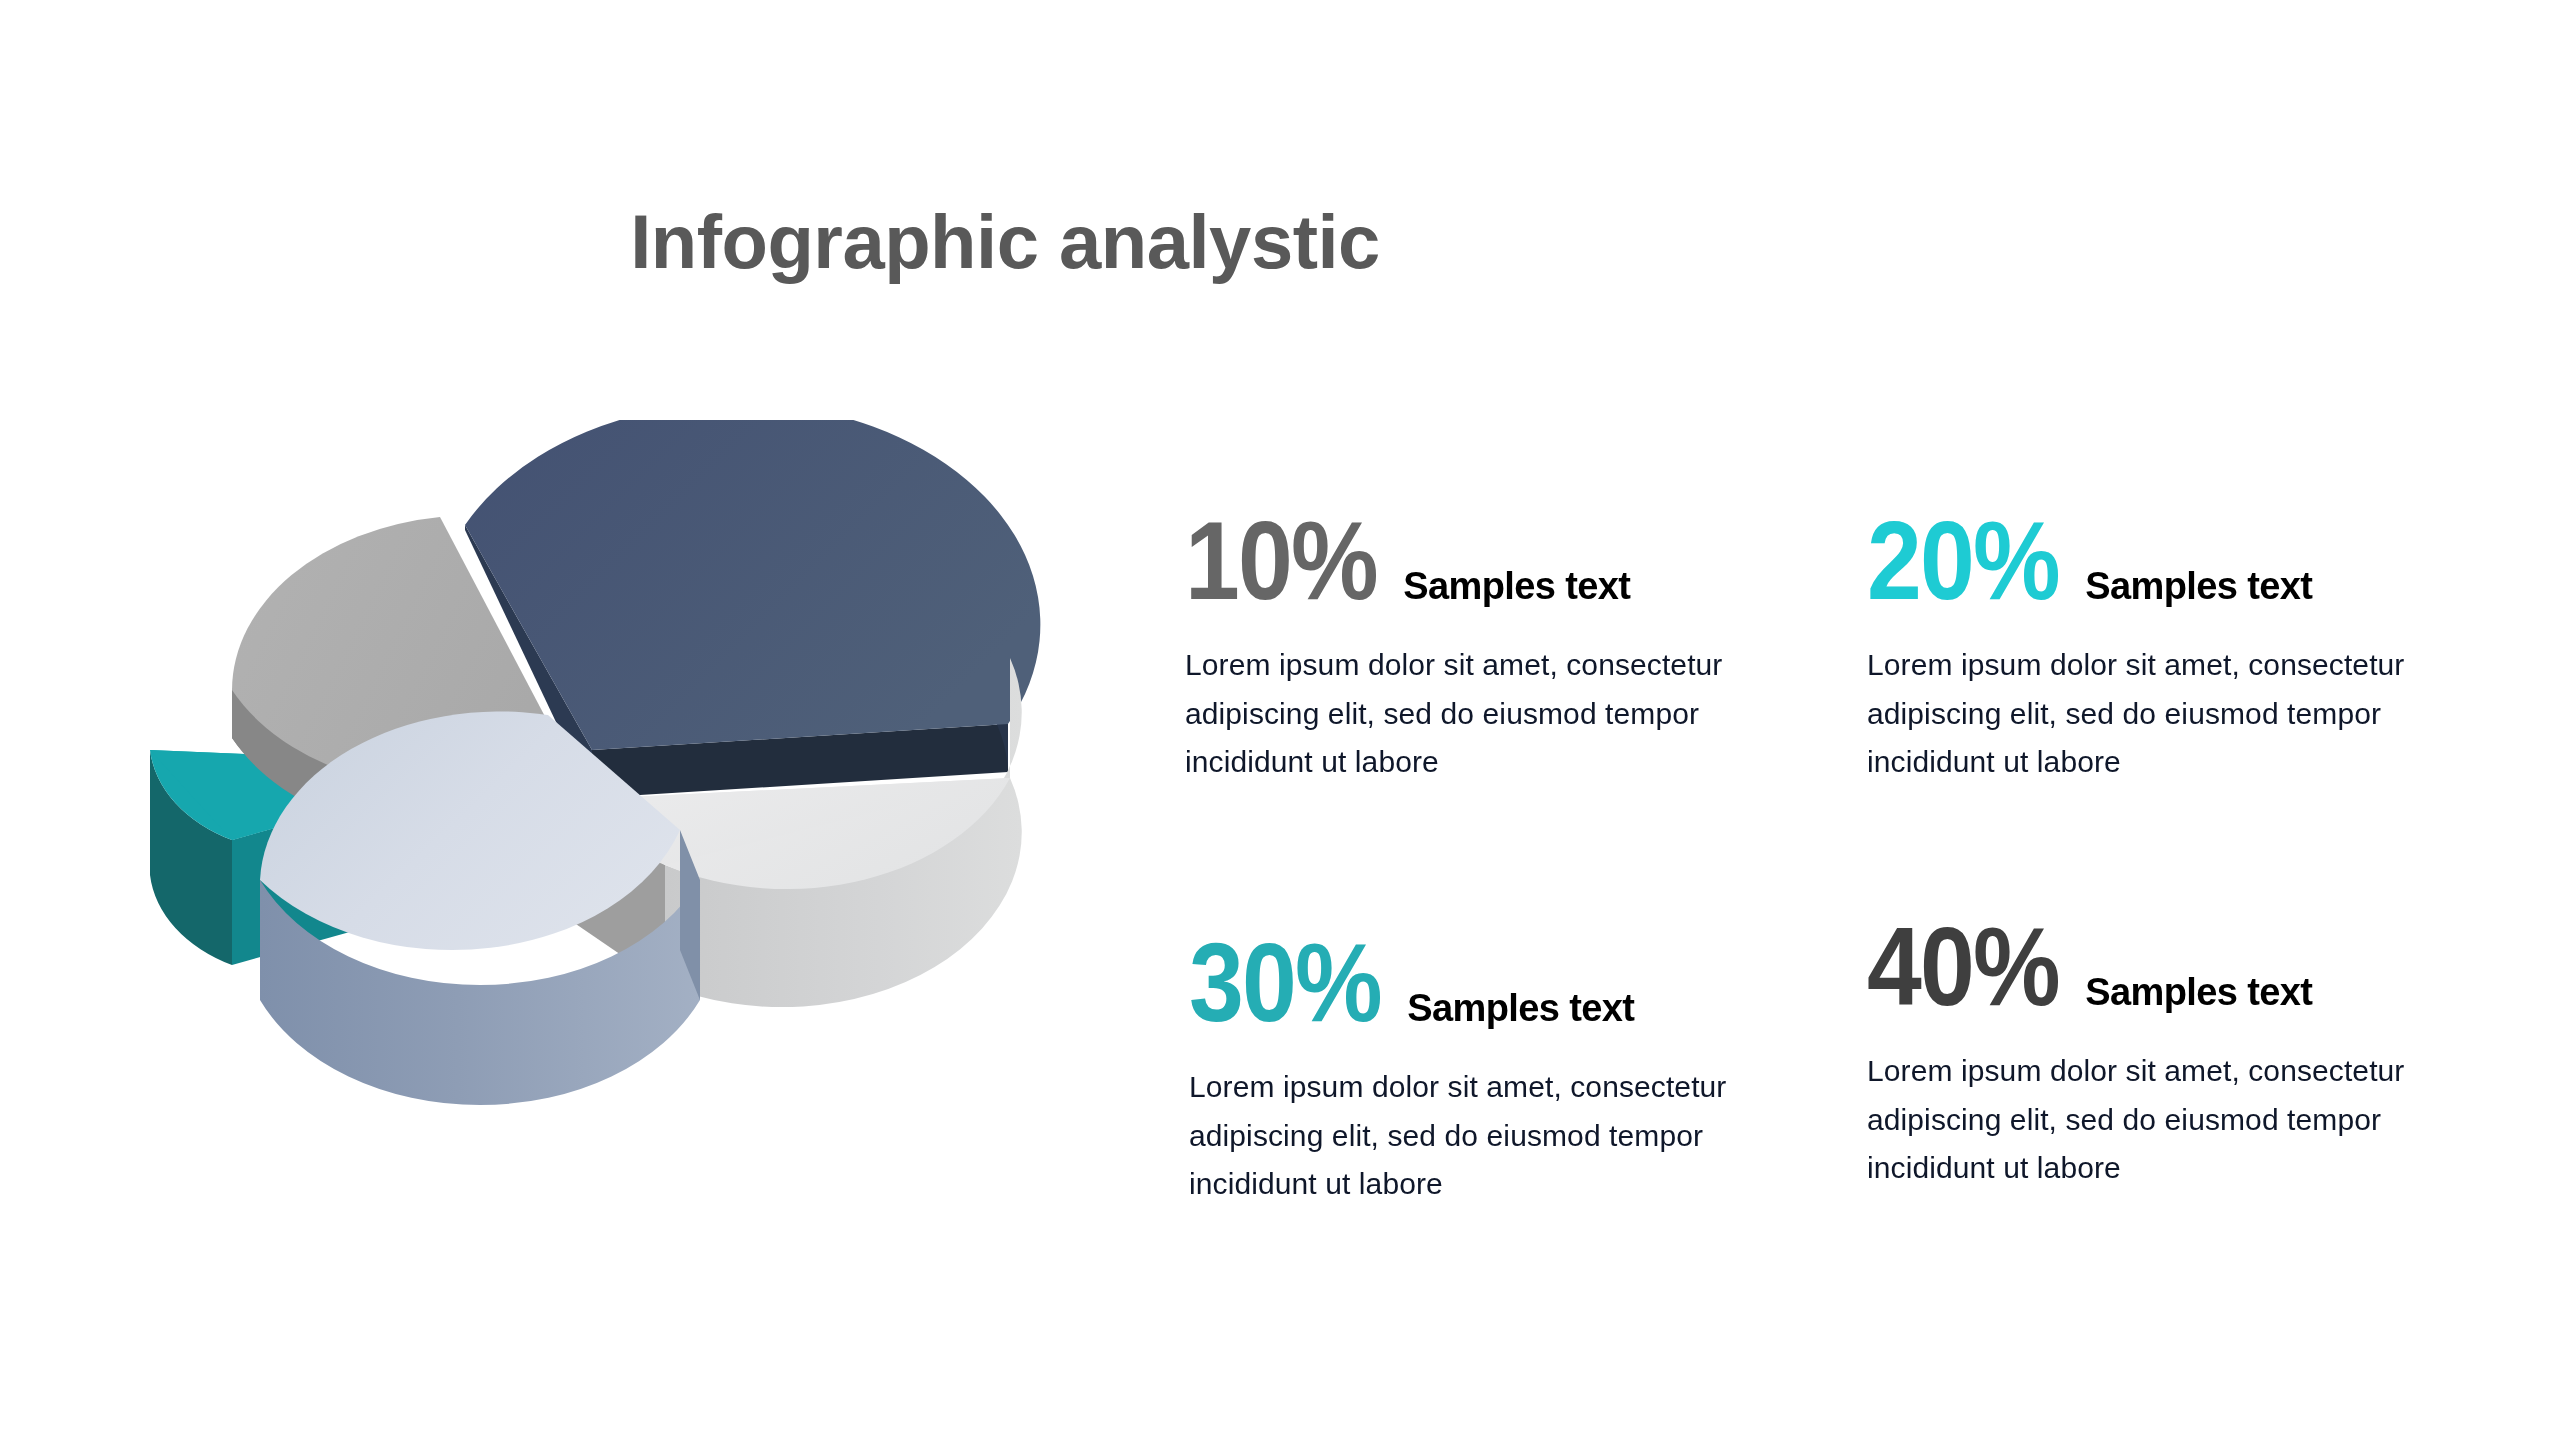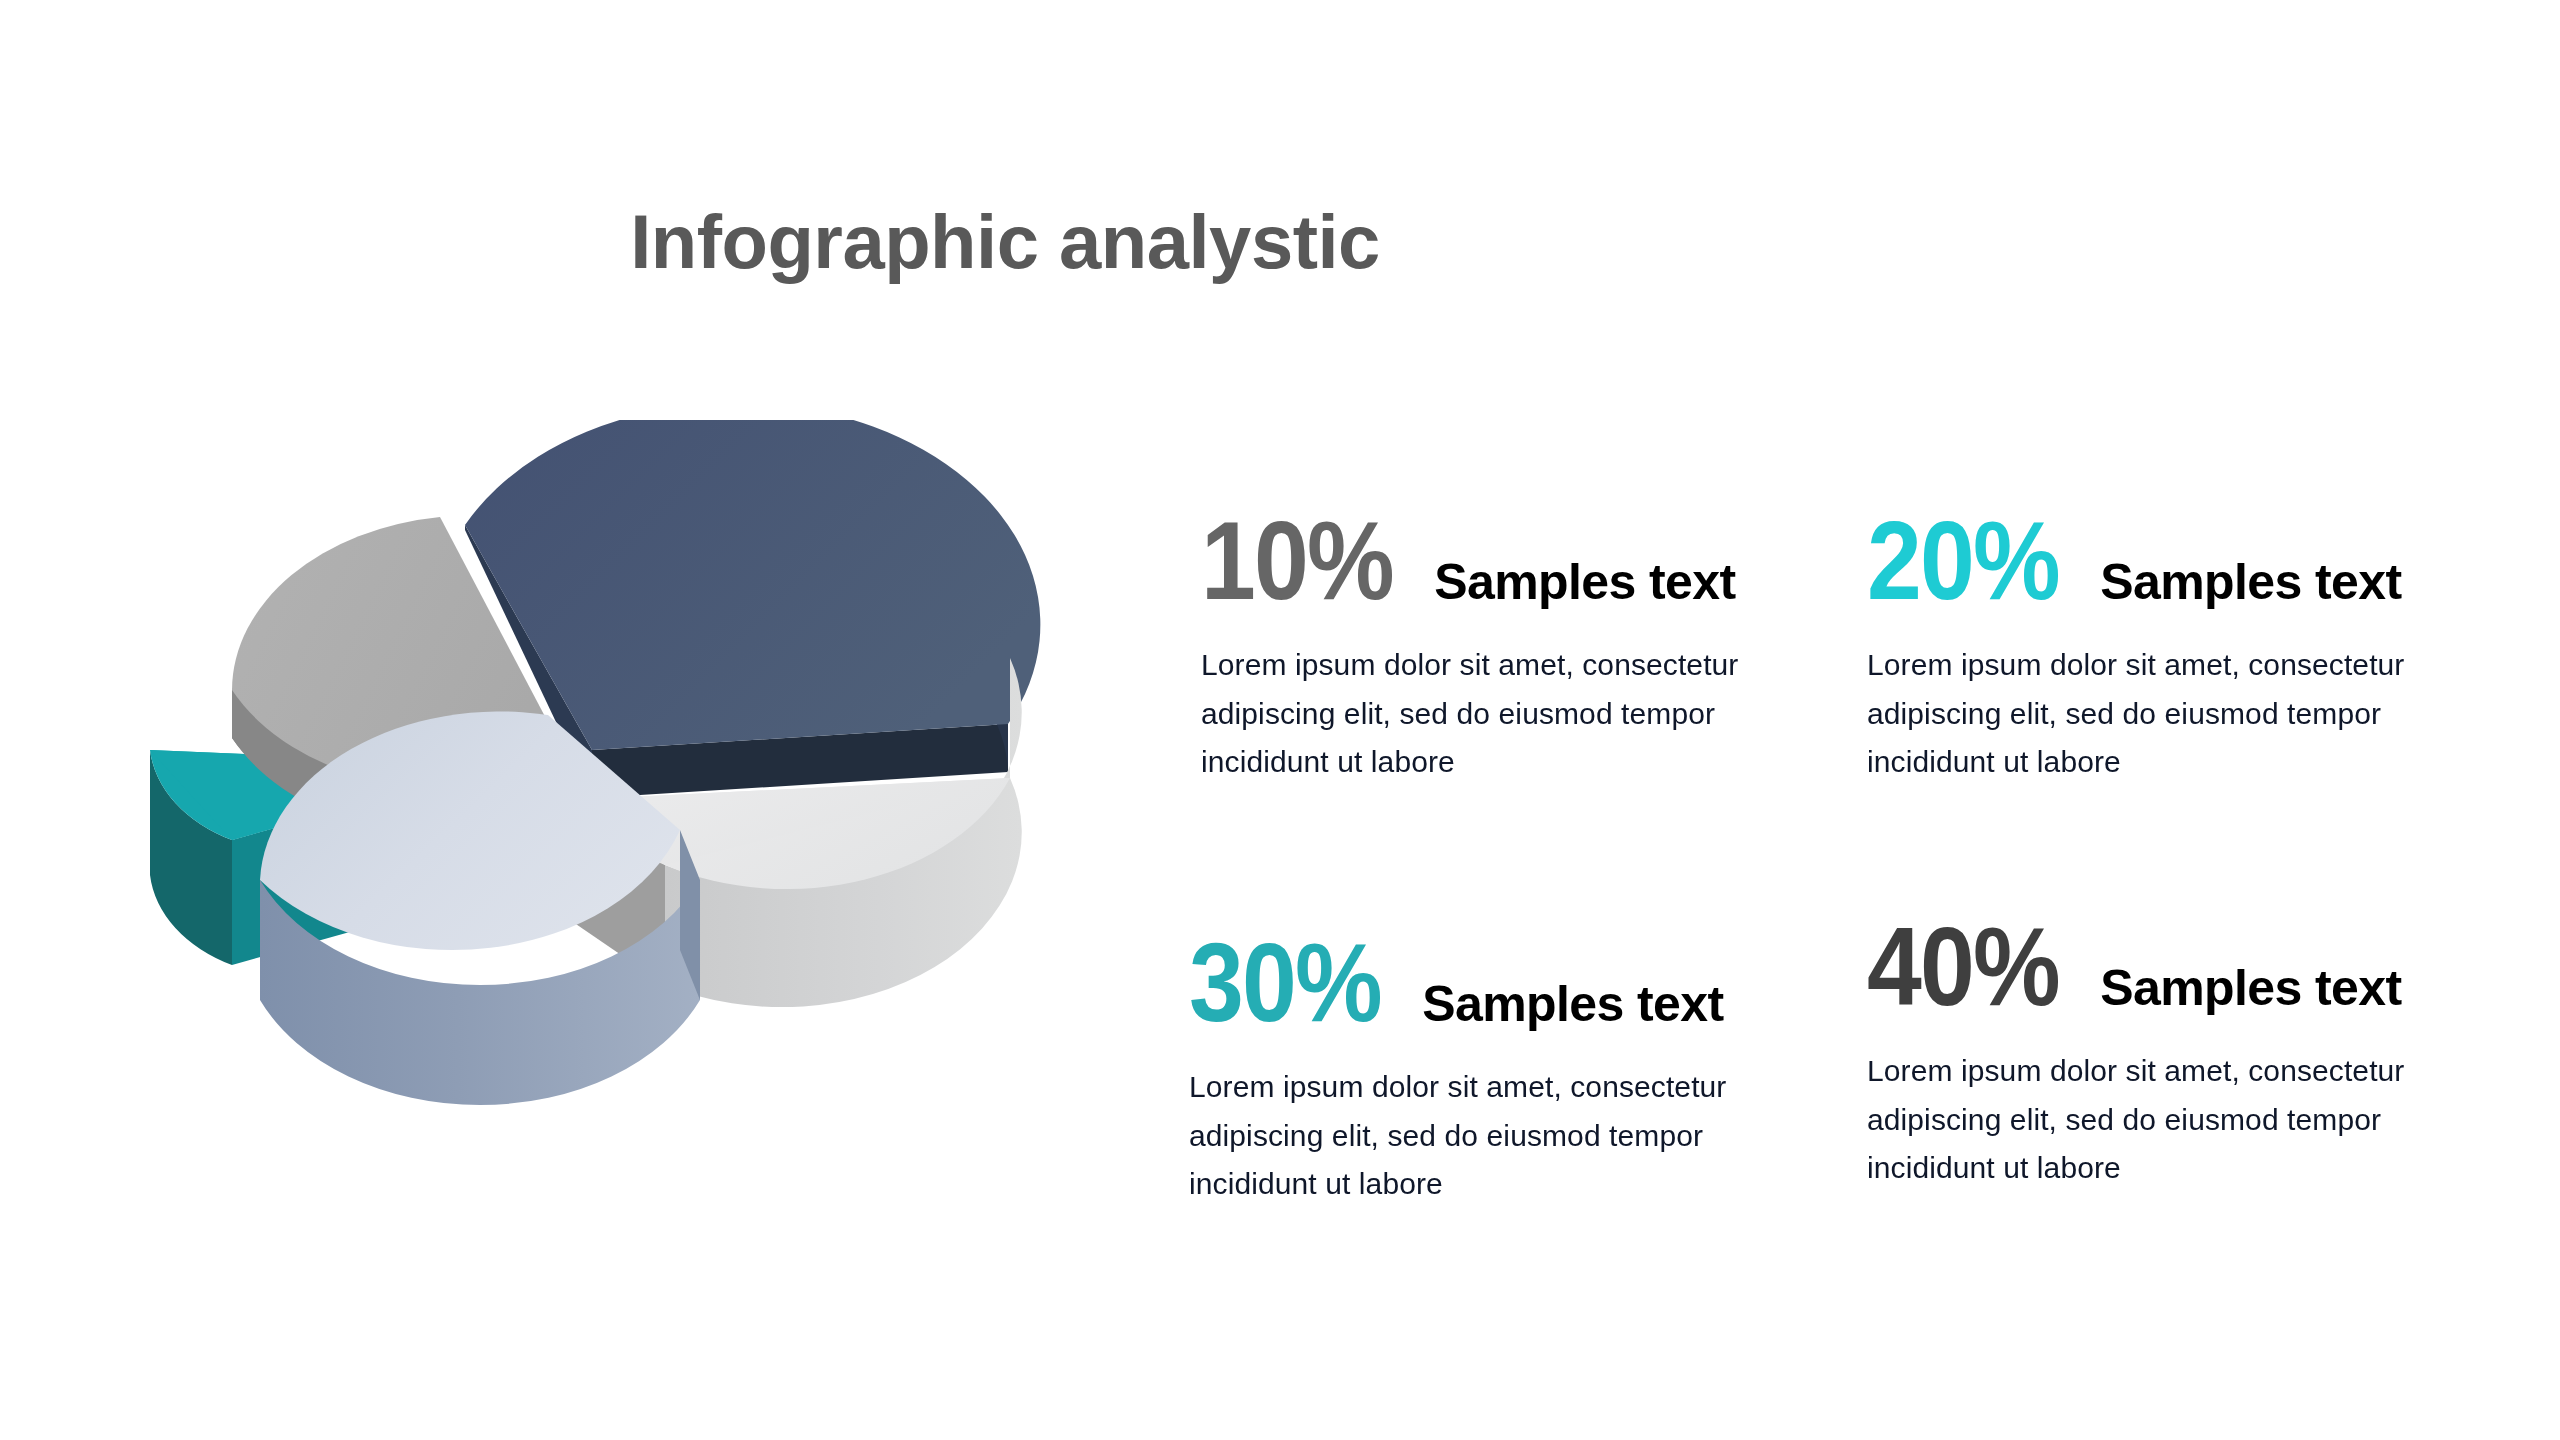--- a/index.html
+++ b/index.html
@@ -52,47 +52,47 @@
     position: absolute;
     left: 1185px;
     top: 505px;
     width: 1330px;
     height: 700px;
   }
   .stat {
     position: absolute;
     width: 600px;
   }
-  .stat.c0 { left: 16px;   top: 0px; }
+  .stat.c0 { left: 0px;   top: 0px; }
   .stat.c1 { left: 682px; top: 0px; }
   .stat.c2 { left: 4px;   top: 422px; }
   .stat.c3 { left: 682px; top: 406px; }
 
   .stat-head {
     display: flex;
     align-items: baseline;
     white-space: nowrap;
     height: 110px;
   }
   .pct {
     font-size: 112px;
     font-weight: 700;
     line-height: 1;
     letter-spacing: -2px;
     font-family: "Liberation Sans", sans-serif;
     transform: scaleX(0.88);
     transform-origin: left bottom;
   }
   .pct-label {
-    font-size: 50px;
+    font-size: 38px;
     font-weight: 700;
     color: #000000;
     line-height: 1;
     letter-spacing: -0.6px;
-    margin-left: 15px;
+    margin-left: 0px;
   }
   .stat-body {
     margin-top: 26px;
     width: 540px;
     font-size: 30px;
     line-height: 1.62;
     color: #0f172a;
     font-weight: 400;
     letter-spacing: 0.1px;
   }

